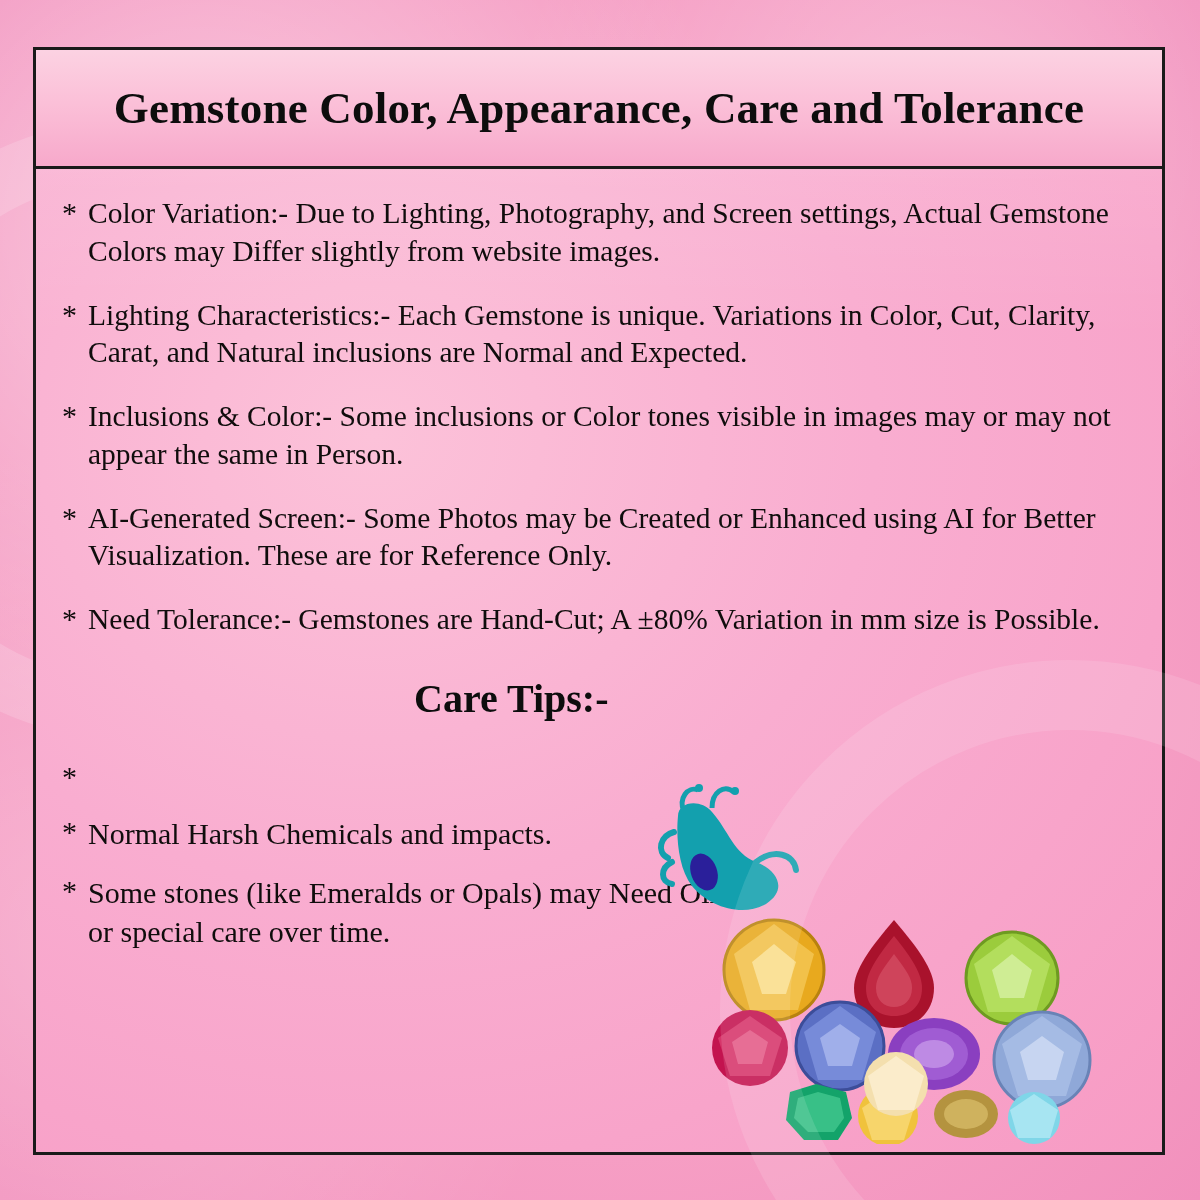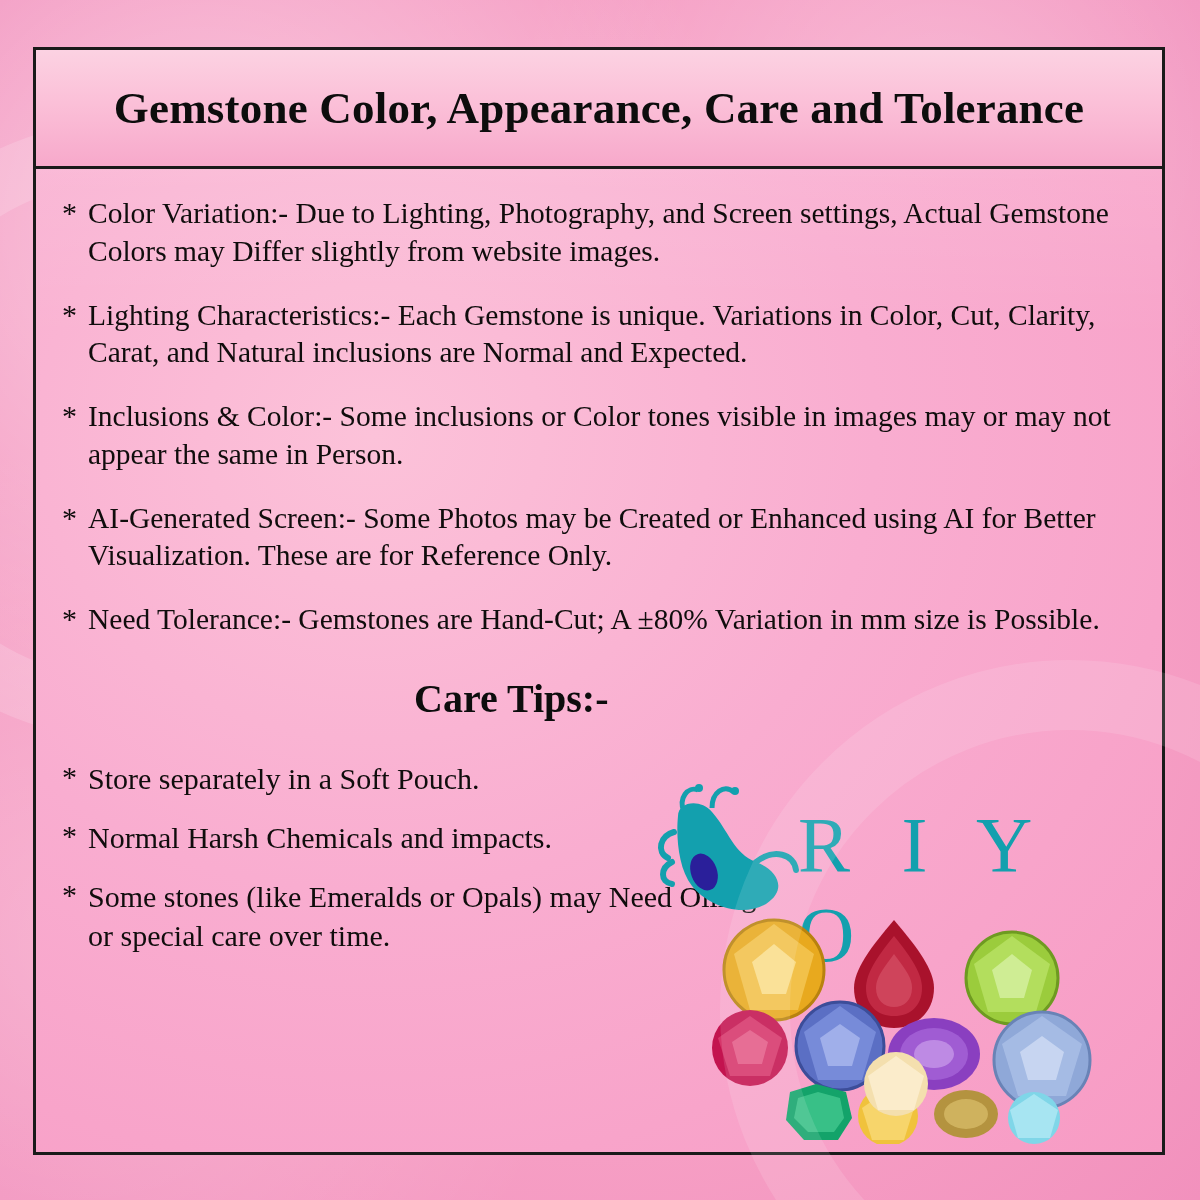--- a/index.html
+++ b/index.html
@@ -202,21 +202,20 @@
         <span class="btext"><b>Need Tolerance:-</b><span> Gemstones are Hand-Cut; A ±80% Variation in mm size is Possible.</span></span>
       </div>
 
       <div class="care-row">
         <div class="care-tips">Care Tips:-</div>
       </div>
 
       <div class="care-list">
         <div class="care-item">
           <span class="star">*</span>
-          <span>Store separately in a Soft Pouch.</span>
         </div>
         <div class="care-item">
           <span class="star">*</span>
           <span>Normal Harsh Chemicals and impacts.</span>
         </div>
         <div class="care-item">
           <span class="star">*</span>
           <span>Some stones (like Emeralds or Opals) may Need Oiling or special care over time.</span>
         </div>
       </div>
@@ -229,21 +228,20 @@
           <path d="M74 30 C74 14, 86 6, 96 14"></path>
           <circle cx="61" cy="10" r="4" fill="#13a0ae" stroke="none"></circle>
           <circle cx="97" cy="13" r="4" fill="#13a0ae" stroke="none"></circle>
         </g>
         <path d="M40 38 C40 24, 62 20, 74 34 C90 52, 96 76, 118 84 C140 92, 150 112, 128 126 C104 140, 70 128, 54 108 C40 90, 38 58, 40 38 Z" fill="#13a0ae"></path>
         <ellipse cx="66" cy="94" rx="13" ry="19" fill="#2a1f9a" transform="rotate(-20 66 94)"></ellipse>
         <path d="M36 54 C22 58, 18 74, 30 80" fill="none" stroke="#13a0ae" stroke-width="6" stroke-linecap="round"></path>
         <path d="M34 84 C22 90, 22 104, 34 106" fill="none" stroke="#13a0ae" stroke-width="6" stroke-linecap="round"></path>
         <path d="M118 84 C136 70, 156 76, 158 92" fill="none" stroke="#13a0ae" stroke-width="6" stroke-linecap="round"></path>
       </svg>
-      <div class="logo-text">R I Y O</div>
     </div>
 
     <div class="gems">
       <svg width="440" height="230" viewBox="0 0 440 230">
 
         <g>
           <circle cx="62" cy="56" r="50" fill="#e8a91e"></circle>
           <circle cx="62" cy="56" r="50" fill="none" stroke="#b8820f" stroke-width="3"></circle>
           <polygon points="62,10 102,40 86,96 38,96 22,40" fill="#f3c552" opacity="0.85"></polygon>
           <polygon points="62,30 84,48 74,80 50,80 40,48" fill="#fbe39a" opacity="0.8"></polygon>

